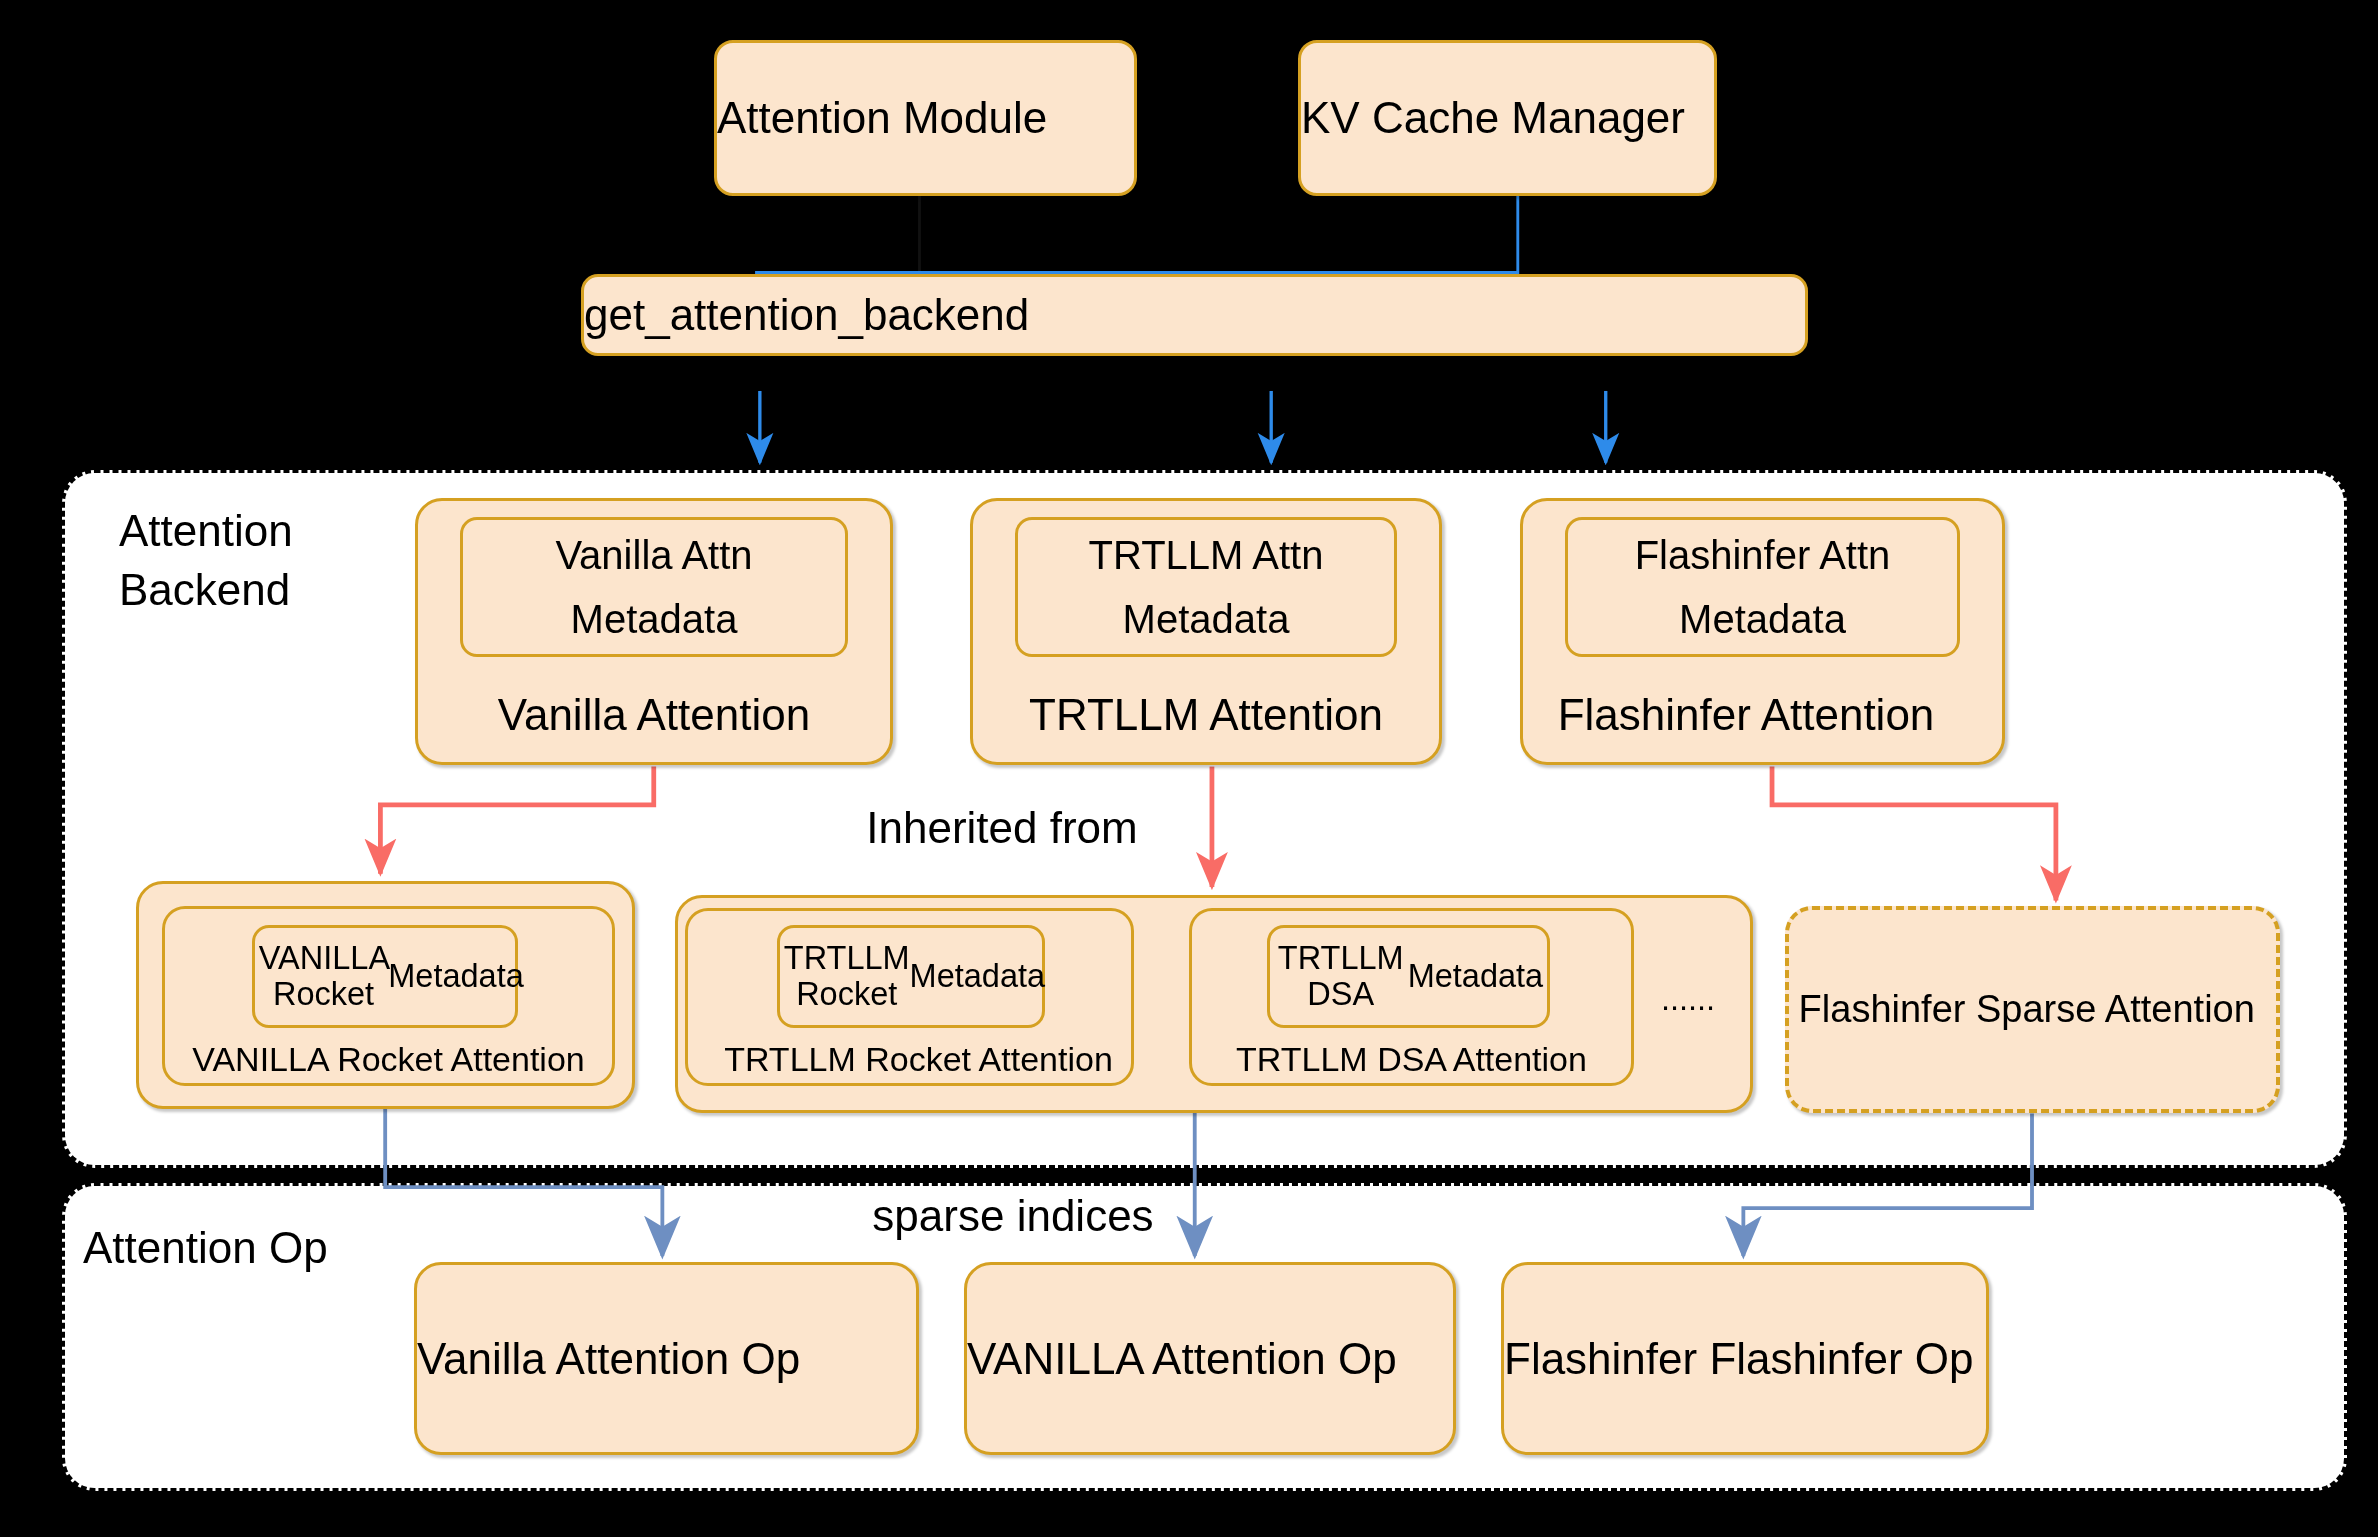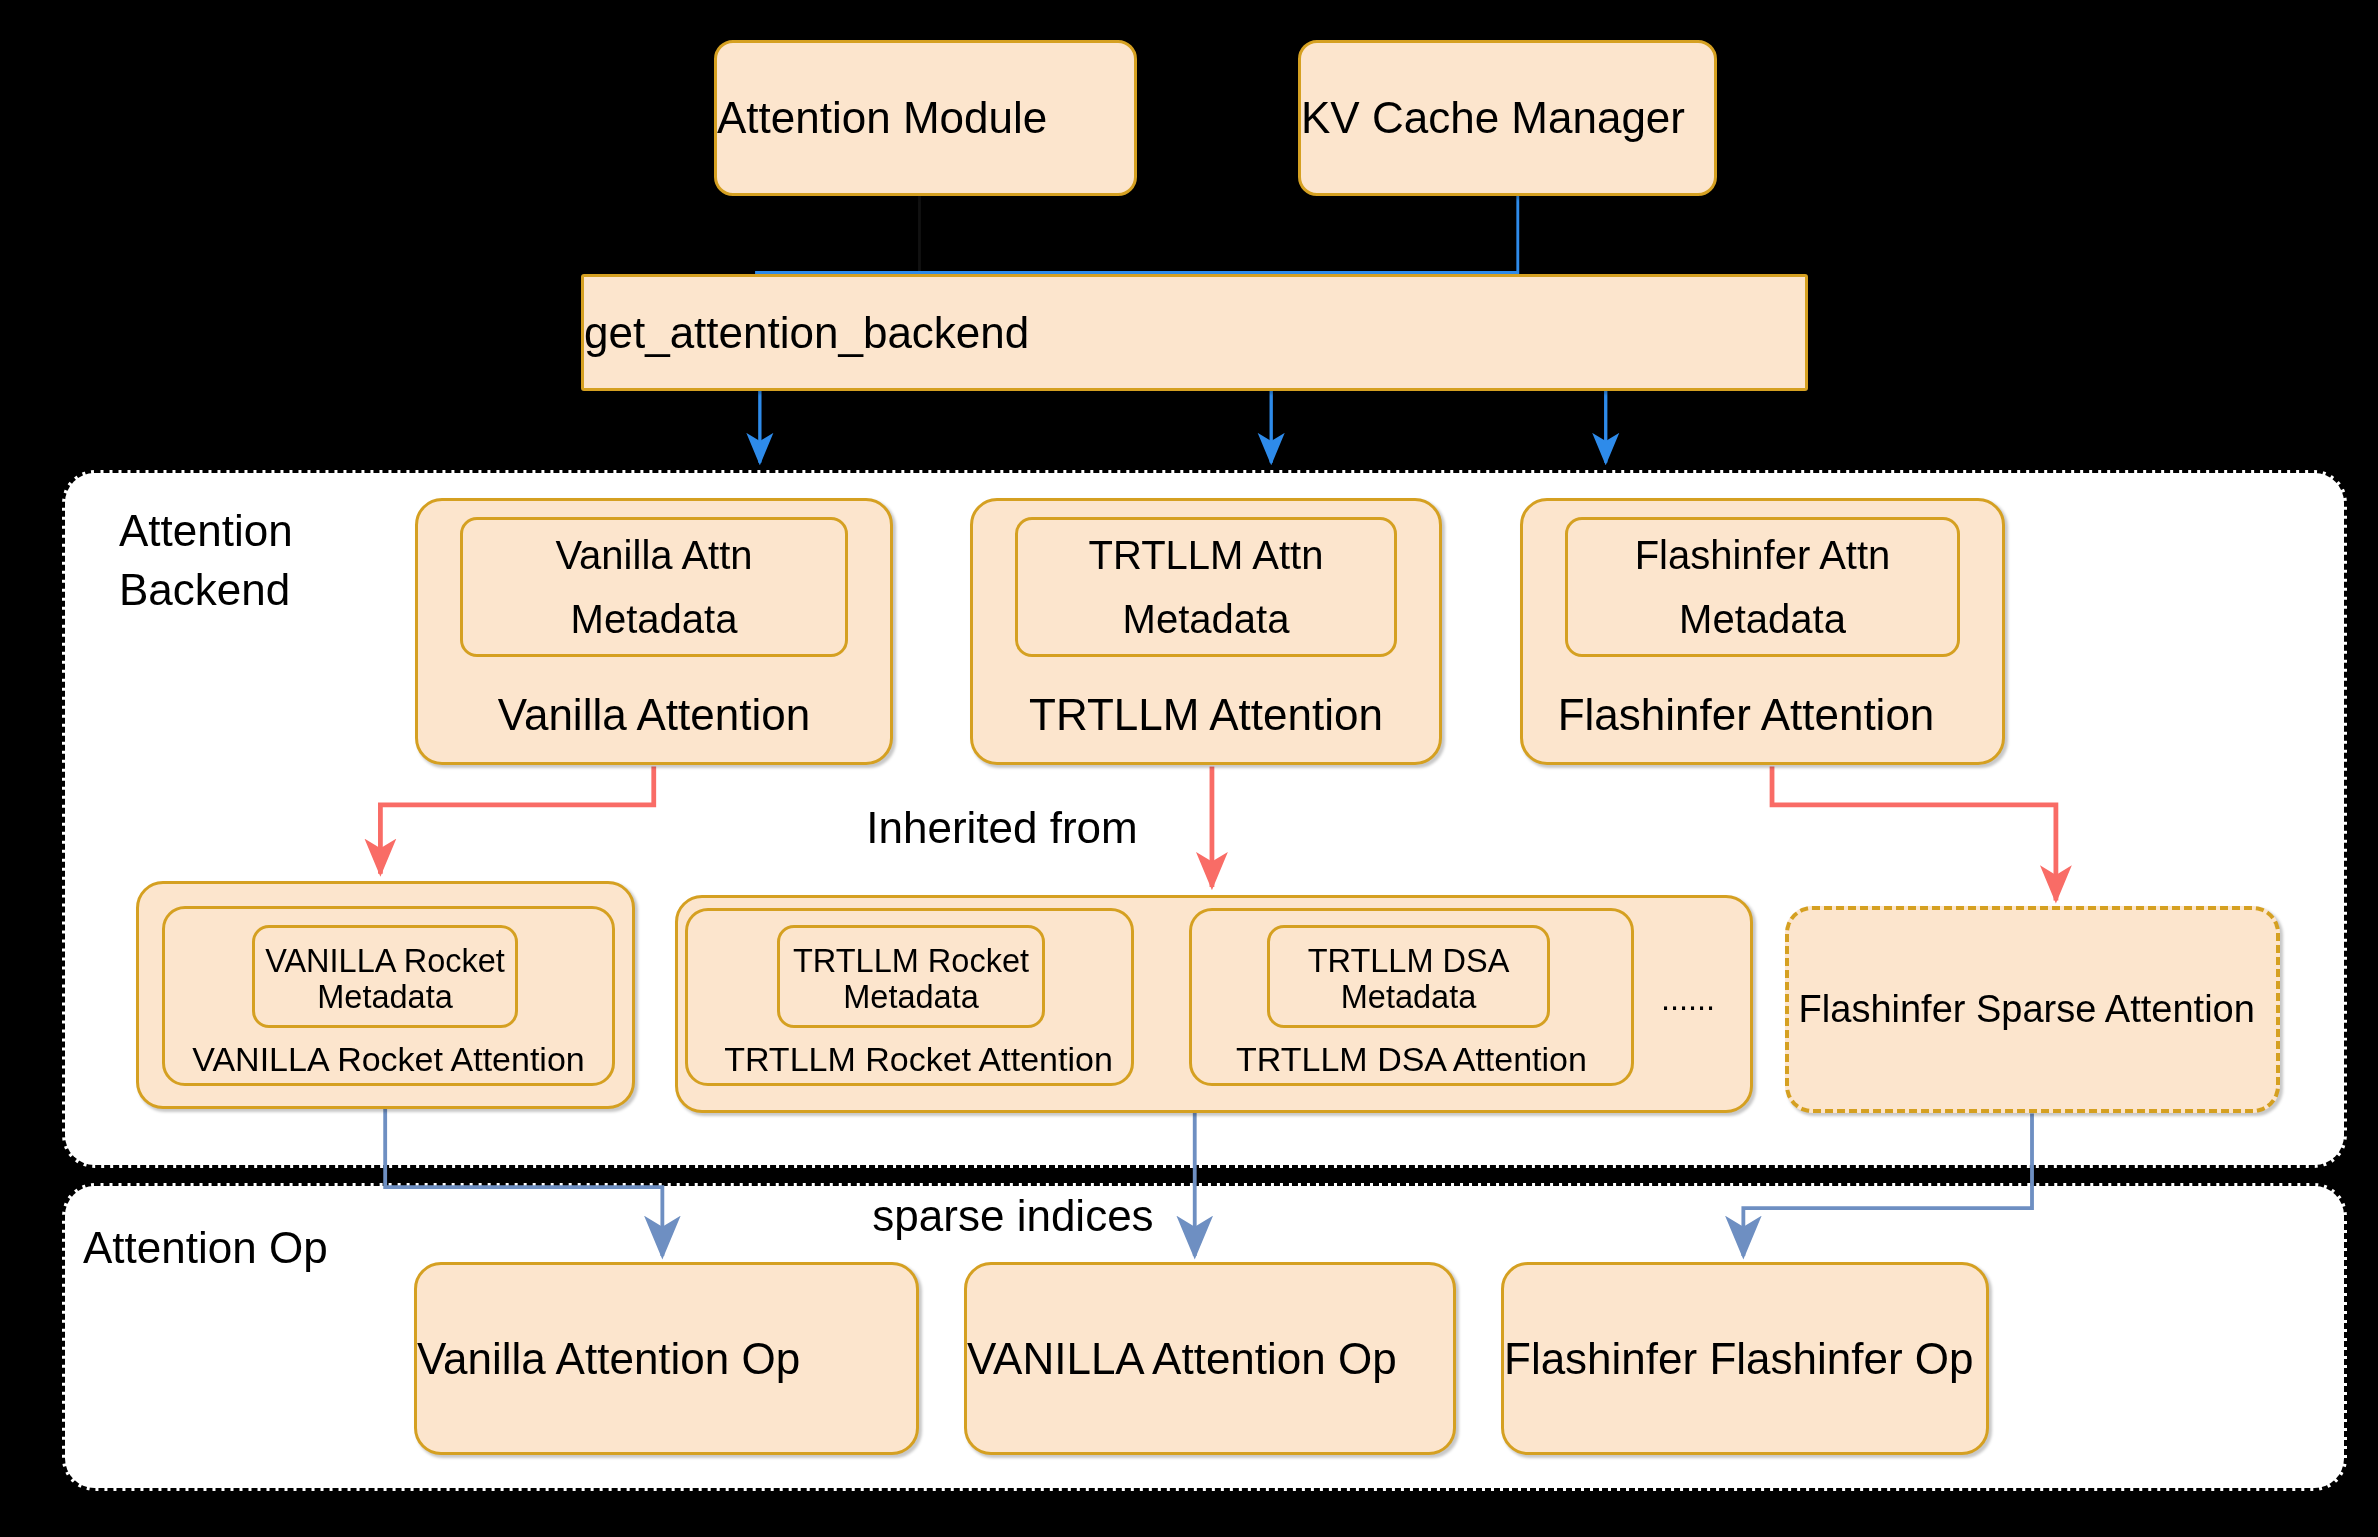--- a/index.html
+++ b/index.html
@@ -5,21 +5,21 @@
   html,body{margin:0;padding:0;background:#000;}
   .stage{position:relative;width:2378px;height:1537px;background:#000;
          font-family:"Liberation Sans",sans-serif;color:#000;overflow:hidden;}
   .sec{position:absolute;background:#fff;border:3.8px dashed #000;border-radius:32.5px;box-sizing:border-box;}
   .box{position:absolute;background:#FCE5CD;border:3.8px solid #D5A021;border-radius:27px;
        box-sizing:border-box;box-shadow:2.9px 2.9px 2.9px rgba(0,0,0,0.22);
        display:flex;align-items:center;justify-content:flex-start;text-align:center;}
   .mid{border-radius:23px;box-shadow:none;}
   .inner{border-radius:17px;box-shadow:none;}
   .metacol{flex-direction:column;justify-content:space-evenly;line-height:1.45;}
-  .metasplit{flex-direction:column;justify-content:flex-end;padding:9.6px 3.8px;line-height:1.1;}
+  .metasplit{flex-direction:row;justify-content:space-between;padding:9.6px 3.8px;line-height:1.1;}
   .sparse{border-style:dashed;border-width:4.8px;}
   .lbl{position:absolute;display:flex;align-items:center;justify-content:center;text-align:center;}
   .lbl.left{justify-content:flex-start;text-align:left;}
   .f46{font-size:44px;}
   .f42{font-size:40px;}
   .f40{font-size:38px;}
   .f36{font-size:34px;}
   .f34{font-size:32.5px;}
   .twoline{line-height:59px;}
   svg.connectors{position:absolute;left:0;top:0;z-index:6;pointer-events:none;}
@@ -62,21 +62,21 @@
     <path d="M1250 1164 L1250 1314" stroke="#6E8FC2" stroke-width="4" fill="none" marker-end="url(#ah-steel)"></path>
     <path d="M2126 1165 L2126 1264 L1824 1264 L1824 1314" stroke="#6E8FC2" stroke-width="4" fill="none" marker-end="url(#ah-steel)"></path>
   </svg>
 
   <div class="box f46" style="left:714px;top:40px;width:423px;height:156px;border-radius:19px;">
     <span>Attention Module</span>
   </div>
   <div class="box f46" style="left:1298px;top:40px;width:419px;height:156px;border-radius:19px;">
     <span>KV Cache Manager</span>
   </div>
-  <div class="box f46" style="left:581px;top:274px;width:1227px;height:117px;border-radius:3px;">
+  <div class="box f46" style="left:581px;top:274px;width:1227px;height:82px;border-radius:17px;">
     <span>get_attention_backend</span>
   </div>
 
   <div class="lbl left f46 twoline" style="left:119px;top:501px;width:315px;height:124px;flex-direction:column;align-items:flex-start;justify-content:flex-start;">
     <div>Attention</div>
     <div>Backend</div>
   </div>
 
   <div class="box" style="left:415px;top:498px;width:478px;height:267px;"></div>
   <div class="box inner metacol f42" style="left:460px;top:517px;width:388px;height:140px;">

